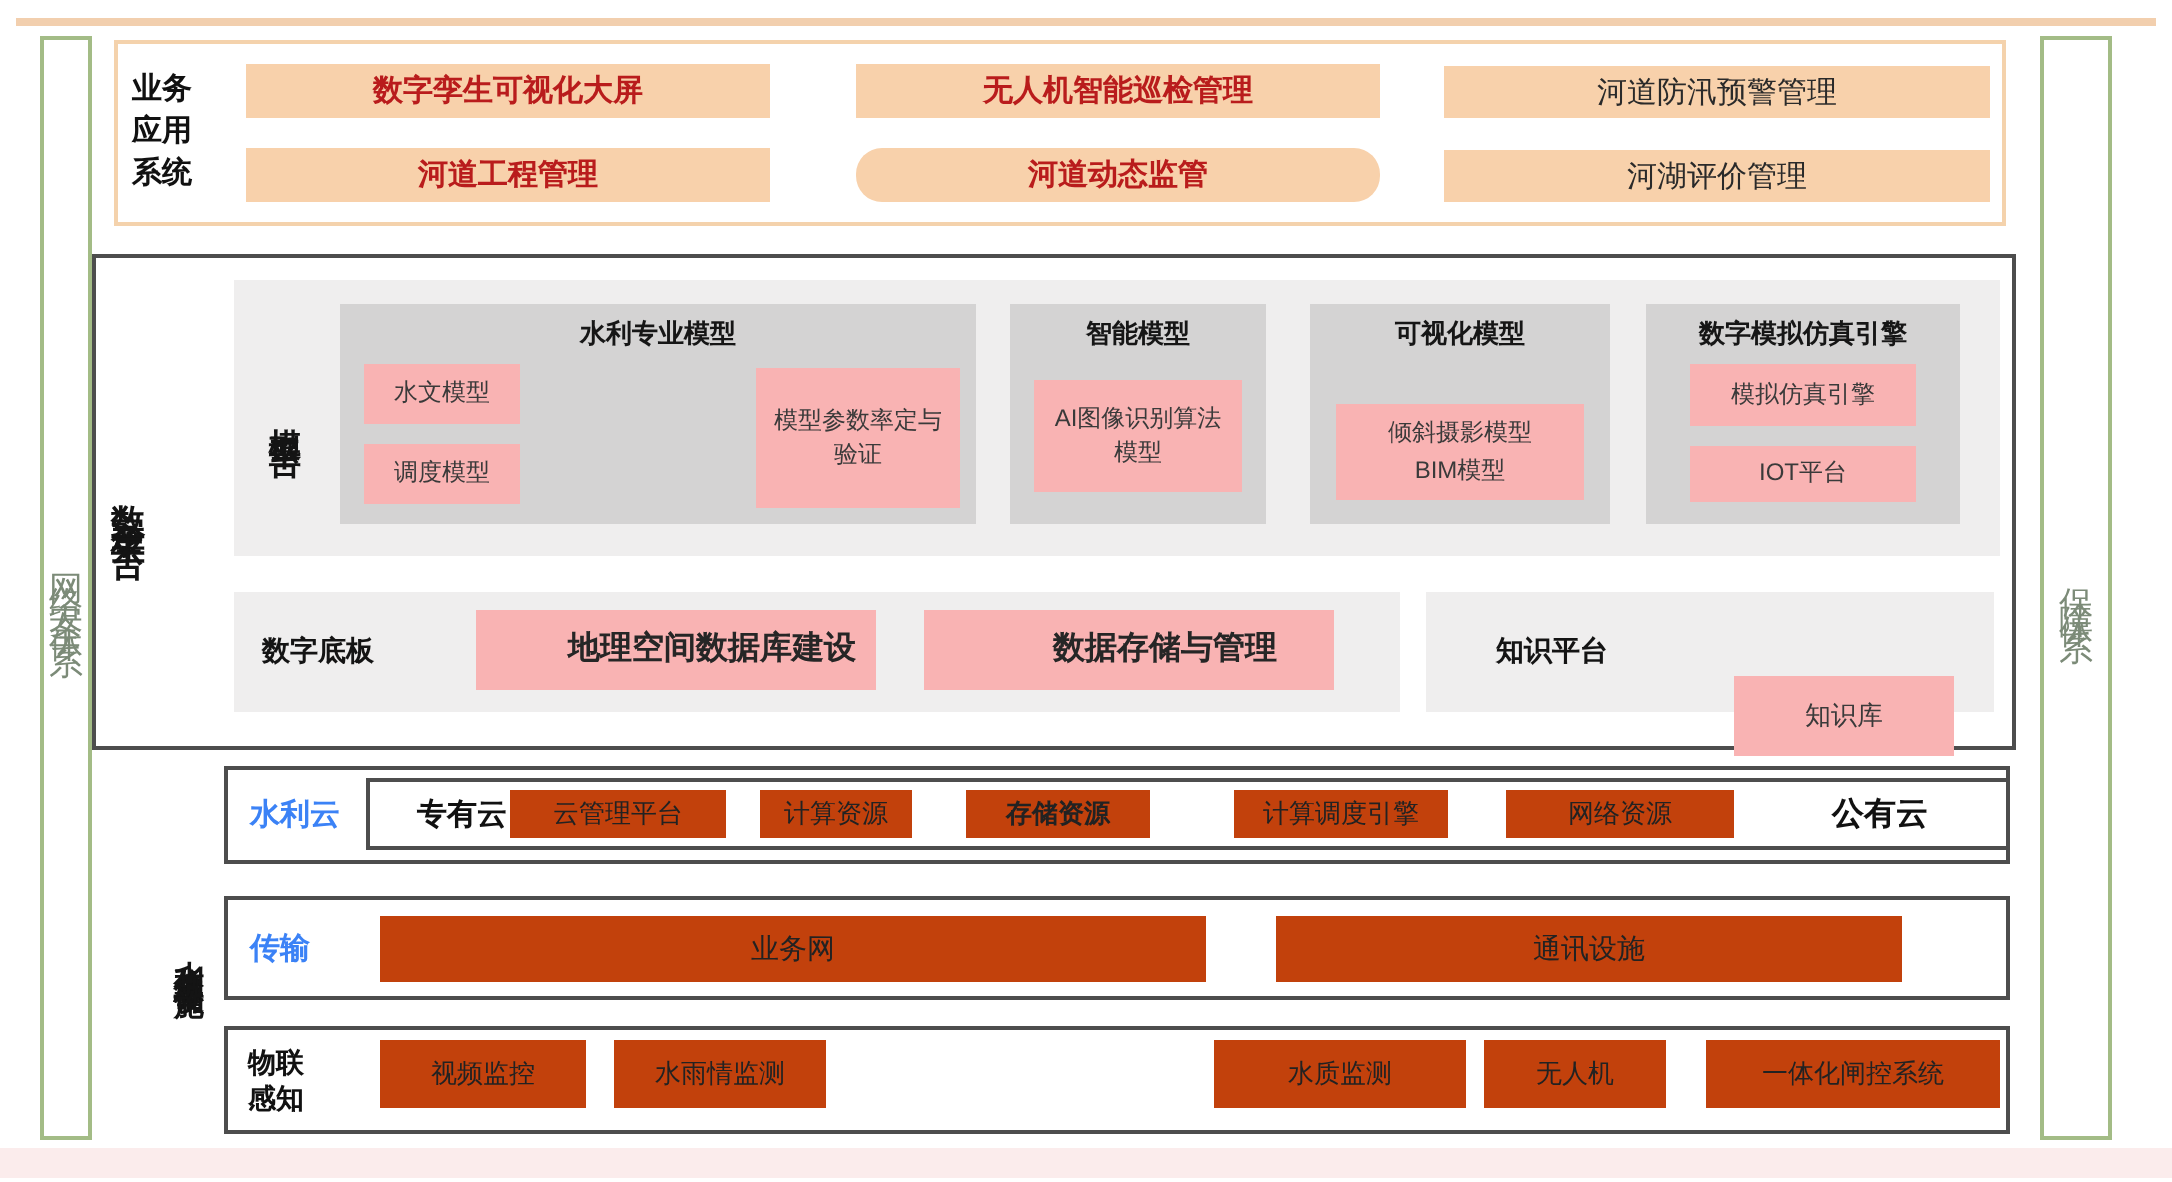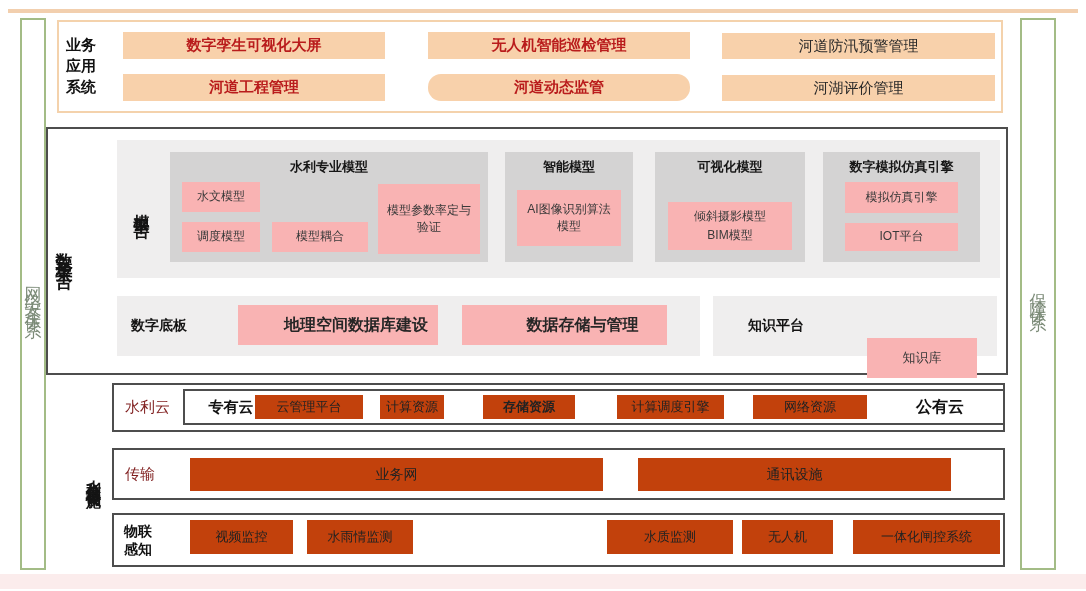--- a/index.html
+++ b/index.html
@@ -25,21 +25,21 @@
   .rowgray { background:#efeeee; }
   .group { background:#d4d3d3; }
   .group .gtitle { position:absolute; top:6px; left:0; right:0; text-align:center;
                    font-weight:bold; font-size:13px; color:#161616; }
   .pink { background:#f9b3b3; display:flex; align-items:center; justify-content:center;
           font-size:12px; color:#3a3a3a; text-align:center; line-height:1.45; }
   .pink.big { font-weight:bold; font-size:16px; color:#262626;padding-left:36px; }
   .blabel { font-weight:bold; font-size:14px; color:#141414; display:flex; align-items:center; }
 
   .irow { border:2px solid #4d4d4d; background:#fff; }
-  .rlabel { font-weight:normal; font-size:15px; color:#7f1d1d; display:flex; align-items:center; }
+  .rlabel { font-weight:bold; font-size:15px; color:#3b82f6; display:flex; align-items:center; }
   .cloud-inner { border:2px solid #4d4d4d; background:#fff; }
   .gs { background:#c2410c; display:flex; align-items:center; justify-content:center;
         font-size:13px; color:#222; }
   .gs.mid { font-size:14px;text-align:center; }
   .boldcell { font-weight:bold; font-size:15px; color:#111; }
 </style>
 </head>
 <body>
 
 <div class="canvas">
@@ -73,21 +73,20 @@
   <div class="abs flexc" style="left:124px; top:152px; width:34px; height:110px;">
     <span class="vlabel" style="font-size:16px; letter-spacing:3px;">模型平台</span>
   </div>
 
   <div class="abs group" style="left:170px; top:152px; width:318px; height:110px;">
     <div class="gtitle">水利专业模型</div>
   </div>
   <div class="abs pink" style="left:182px; top:182px; width:78px; height:30px;">水文模型</div>
   <div class="abs pink" style="left:378px; top:184px; width:102px; height:70px; padding:0 8px;">模型参数率定与验证</div>
   <div class="abs pink" style="left:182px; top:222px; width:78px; height:30px;">调度模型</div>
-  <div class="abs pink" style="left:272px; top:222px; width:96px; height:30px;">模型耦合</div>
 
   <div class="abs group" style="left:505px; top:152px; width:128px; height:110px;">
     <div class="gtitle">智能模型</div>
   </div>
   <div class="abs pink" style="left:517px; top:190px; width:104px; height:56px; padding:0 6px;">AI图像识别算法模型</div>
 
   <div class="abs group" style="left:655px; top:152px; width:150px; height:110px;">
     <div class="gtitle">可视化模型</div>
   </div>
   <div class="abs pink" style="left:668px; top:182px; width:124px; height:30px;margin-top:20px;">倾斜摄影模型</div>
@@ -109,21 +108,21 @@
 
   <div class="abs flexc" style="left:78px; top:384px; width:30px; height:183px;">
     <span class="vlabel" style="font-size:15px; letter-spacing:2px;">水利信息基础设施</span>
   </div>
 
   <div class="abs irow" style="left:112px; top:383px; width:893px; height:49px;"></div>
   <div class="abs rlabel" style="left:125px; top:383px; height:49px;">水利云</div>
   <div class="abs cloud-inner" style="left:183px; top:389px; width:822px; height:36px;"></div>
   <div class="abs flexc boldcell" style="left:196px; top:389px; width:70px; height:36px;">专有云</div>
   <div class="abs gs" style="left:255px; top:395px; width:108px; height:24px;">云管理平台</div>
-  <div class="abs gs" style="left:380px; top:395px; width:64px; height:24px;text-align:center;">计算资源</div>
+  <div class="abs gs" style="left:380px; top:395px; width:76px; height:24px;text-align:center;">计算资源</div>
   <div class="abs gs" style="left:483px; top:395px; width:92px; height:24px;font-weight:bold;">存储资源</div>
   <div class="abs gs" style="left:617px; top:395px; width:107px; height:24px;">计算调度引擎</div>
   <div class="abs gs" style="left:753px; top:395px; width:114px; height:24px;">网络资源</div>
   <div class="abs flexc boldcell" style="left:900px; top:389px; width:80px; height:36px; font-size:16px;">公有云</div>
 
   <div class="abs irow" style="left:112px; top:448px; width:893px; height:52px;"></div>
   <div class="abs rlabel" style="left:125px; top:448px; height:52px;">传输</div>
   <div class="abs gs mid" style="left:190px; top:458px; width:413px; height:33px;">业务网</div>
   <div class="abs gs mid" style="left:638px; top:458px; width:313px; height:33px;">通讯设施</div>
 

